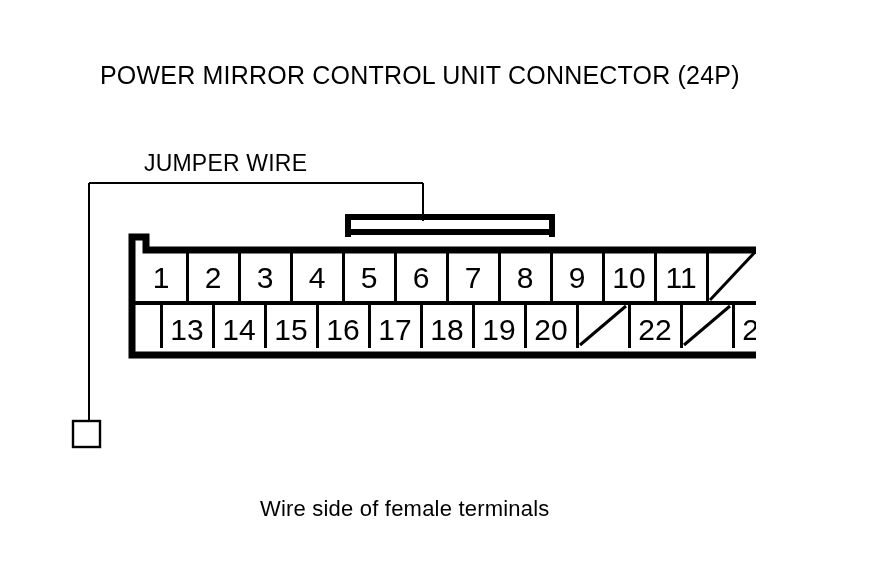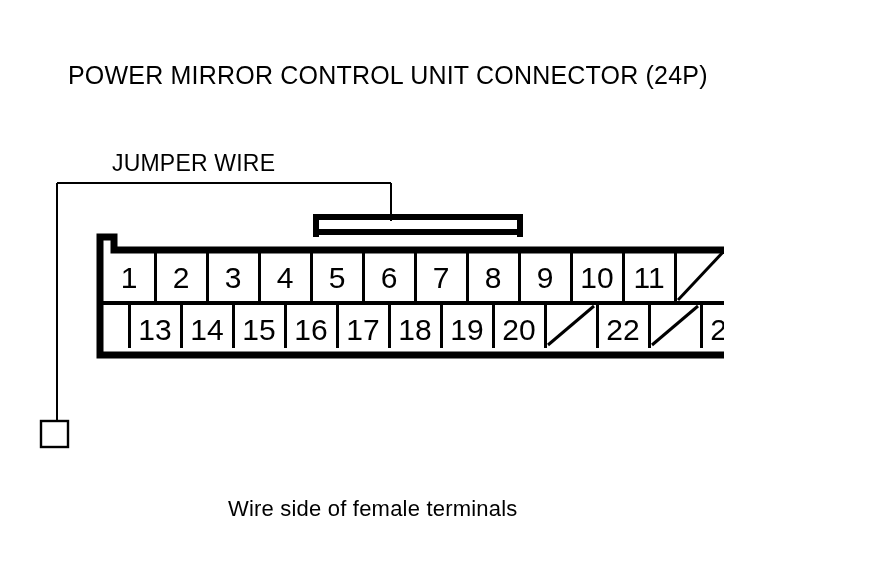--- a/index.html
+++ b/index.html
@@ -7,20 +7,21 @@
     padding: 0;
     background: #ffffff;
   }
   #page {
     position: relative;
     width: 724px;
     height: 578px;
     background: #ffffff;
     overflow: hidden;
     font-family: "Liberation Sans", sans-serif;
+    margin-left: 32px;
   }
   #diagram {
     position: absolute;
     top: 0;
     left: 0;
     width: 880px;
     height: 578px;
     display: block;
   }
   .ttl {

